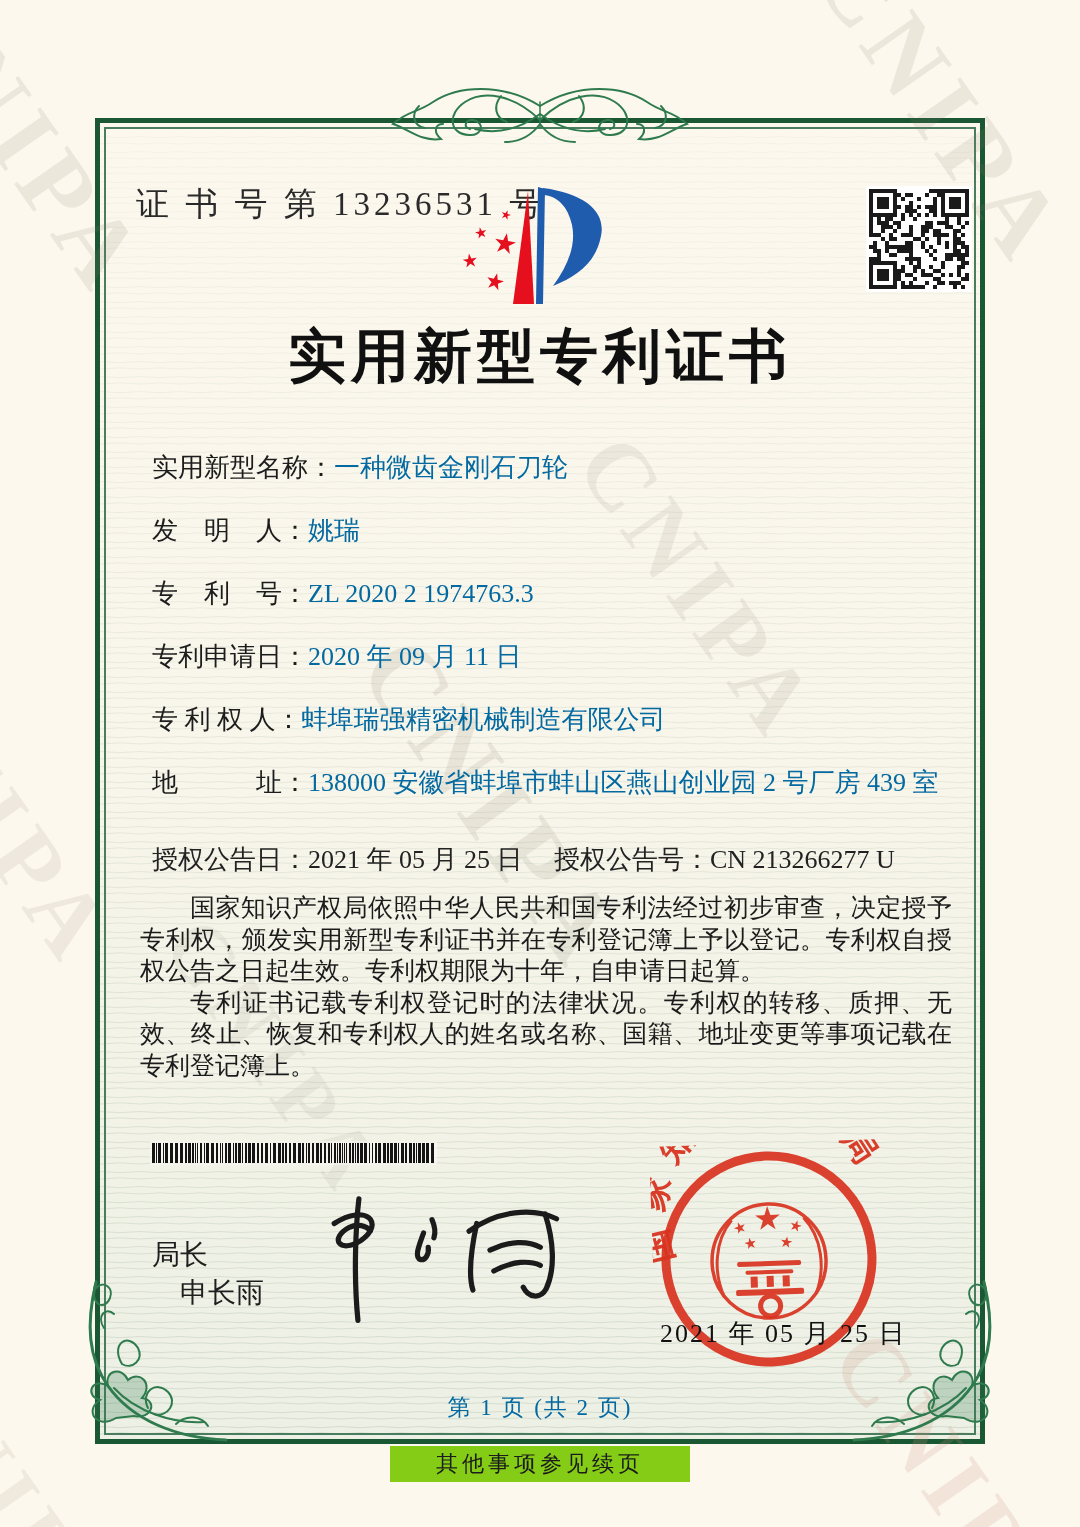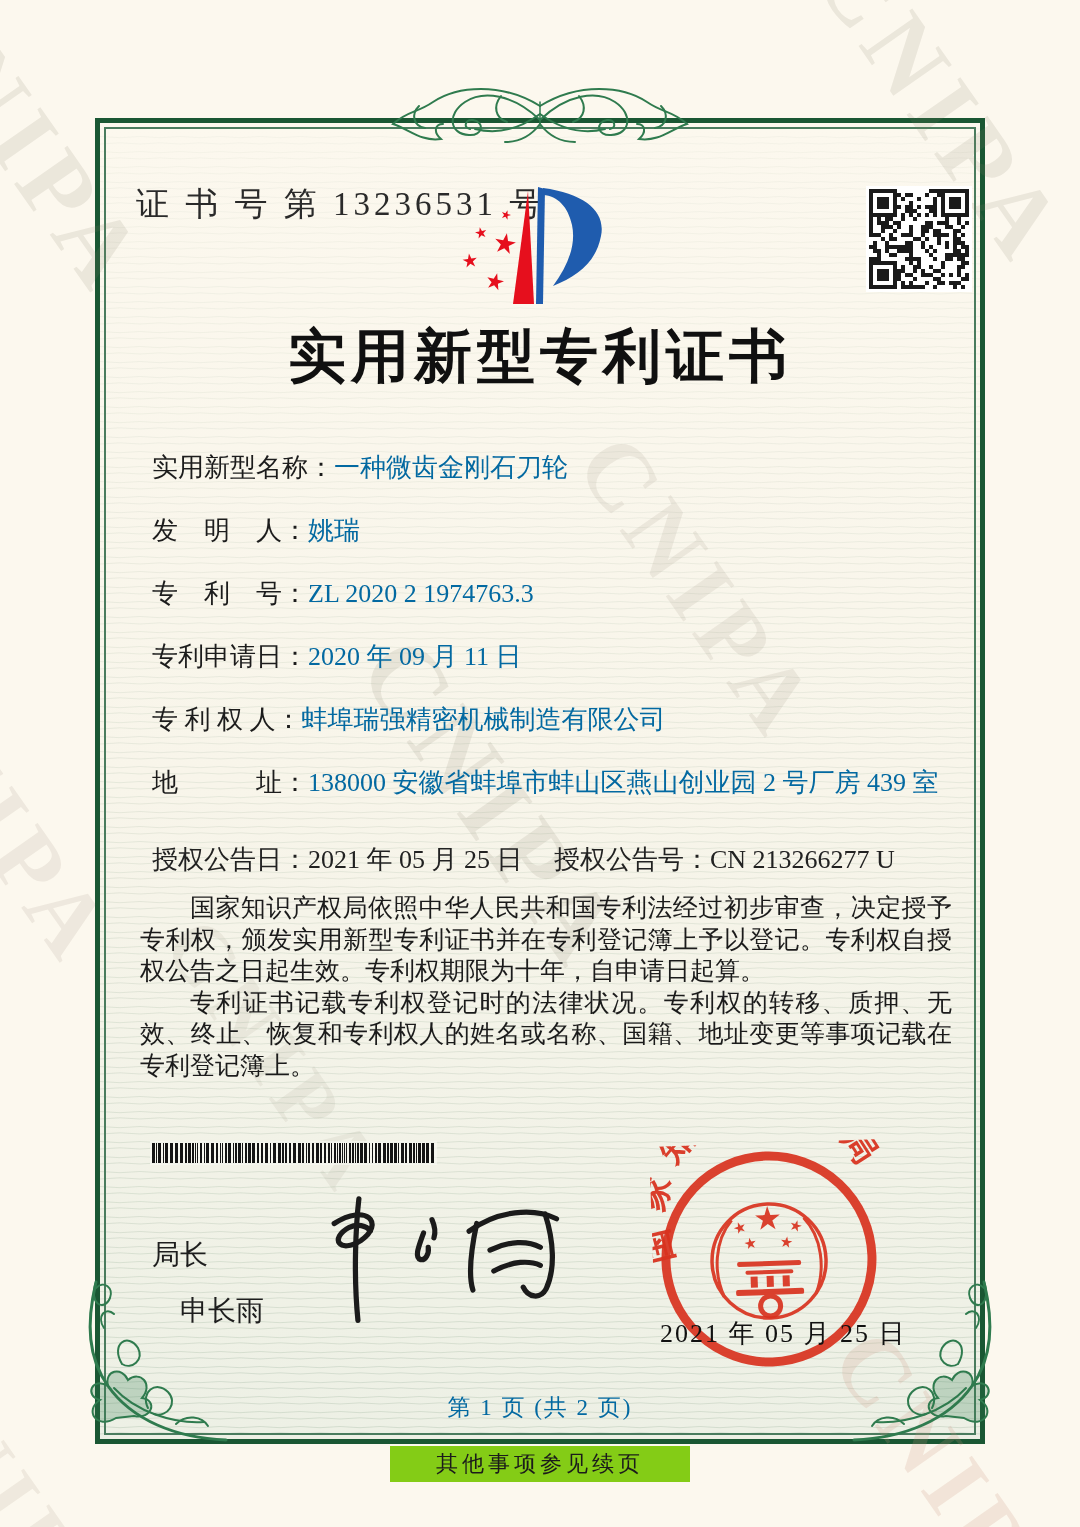--- a/index.html
+++ b/index.html
@@ -54,21 +54,21 @@
   .field-row .val{color:#0369a1;}
   .grant-row{position:absolute; left:152px; top:842px; width:760px; z-index:5; font-size:26px; white-space:nowrap;}
   .grant-row .g2{position:absolute; left:402px; top:0;}
   .paras{position:absolute; left:140px; top:892px; width:812px; z-index:5;}
   .paras p{
     margin:0; font-size:25px; line-height:31.5px; text-indent:2em; color:#1b1b1b;
     text-align:justify; font-family:"Liberation Serif","DejaVu Serif",serif;
   }
   .barcode{position:absolute; left:150px; top:1141px; z-index:5; background:rgba(250,250,245,0.6); padding:2px;}
   .officer{position:absolute; left:152px; top:1236px; z-index:5; font-family:"Liberation Sans","DejaVu Sans",sans-serif;}
-  .officer .o-title{font-size:28px; color:#1e1e1e; margin-bottom:18px;}
+  .officer .o-title{font-size:28px; color:#1e1e1e; margin-bottom:0;}
   .officer .o-name{font-size:28px; color:#1e1e1e;margin-left:28px;}
   .signature{position:absolute; left:300px; top:1192px; z-index:5;}
   .seal{position:absolute; left:653px; top:1143px; z-index:5; transform:rotate(-2deg);}
   .seal-date{
     position:absolute; left:660px; top:1316px; width:230px; z-index:6;
     font-size:26px; letter-spacing:2px; color:#111; text-align:center; white-space:nowrap;
   }
   .page-info{position:absolute; left:0; top:1392px; width:100%; text-align:center; z-index:5; font-size:23px; color:#0369a1; letter-spacing:2px;}
   .footer-note{position:absolute; left:0; top:1446px; width:100%; text-align:center; z-index:5;}
   .footer-note span{display:inline-block; background:#84cc16; padding:3px 46px; font-size:22px; letter-spacing:4px; color:#1b1b1b;}

